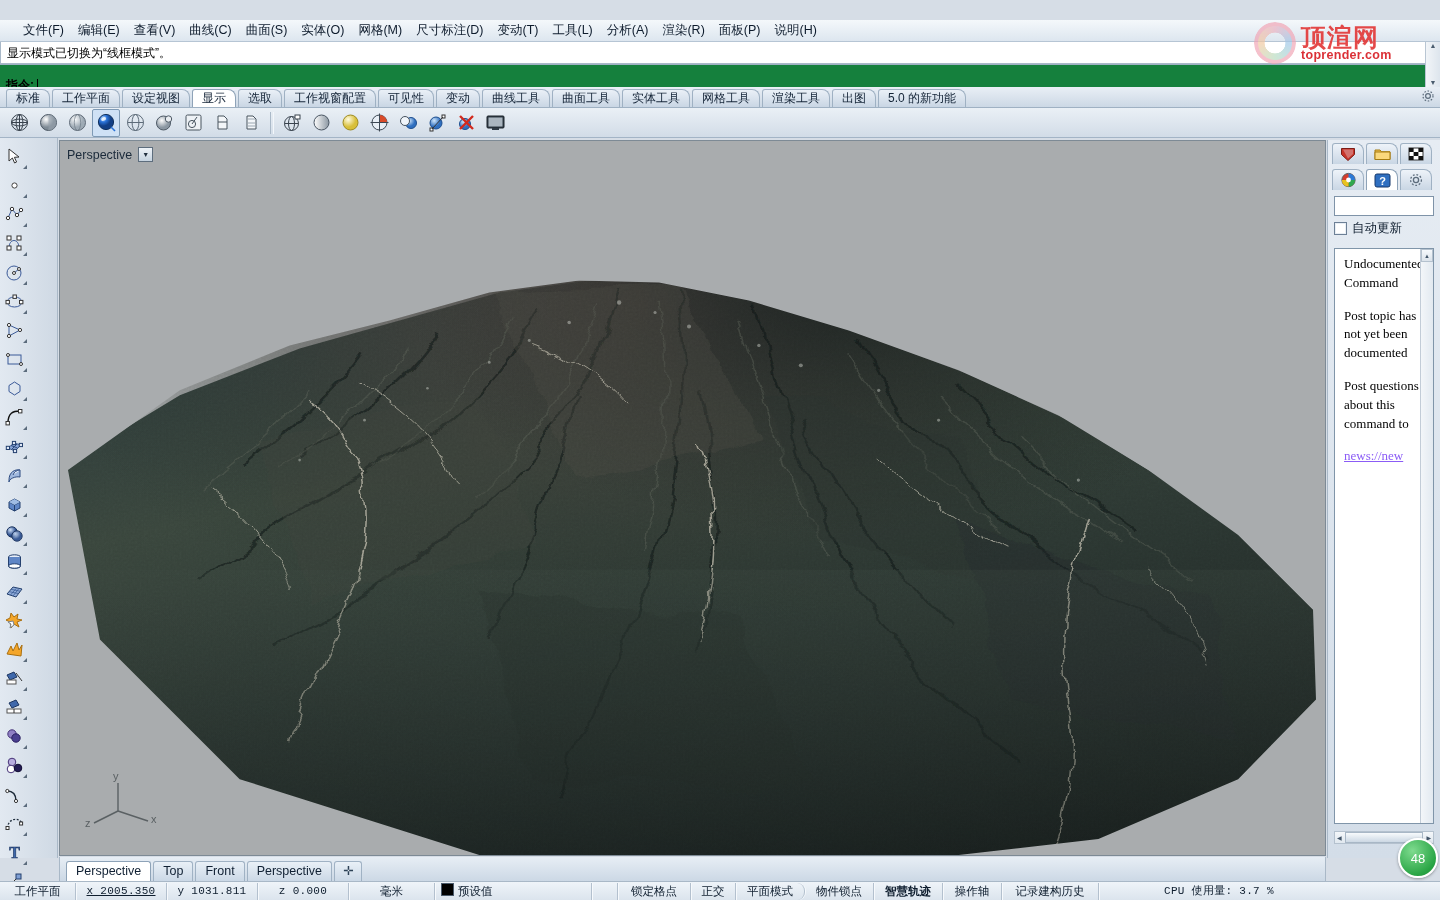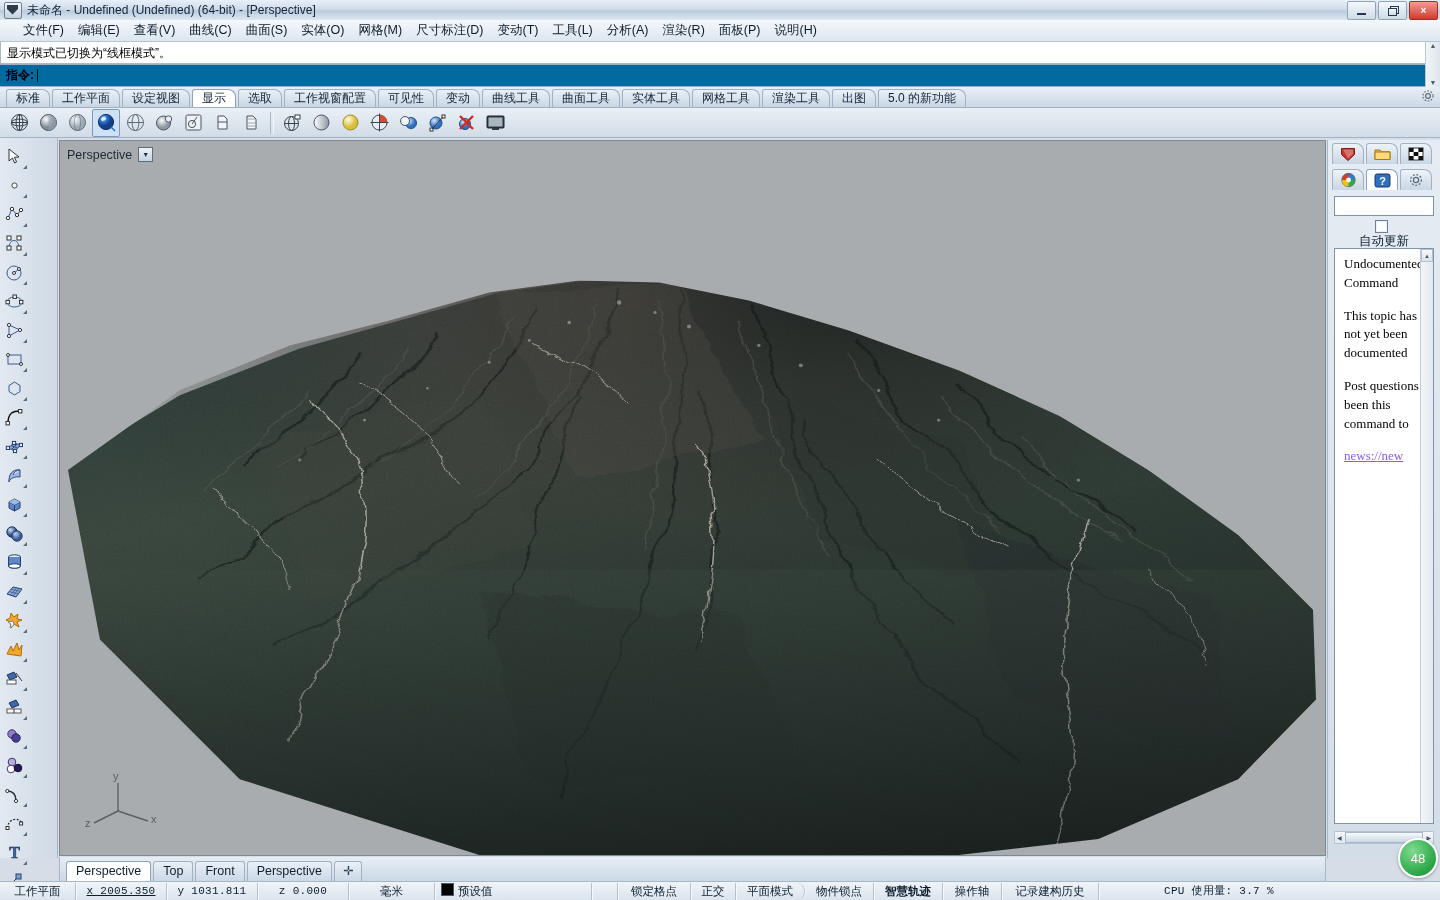--- a/index.html
+++ b/index.html
@@ -60,22 +60,22 @@
 
   
   .cmd-history{
     position:absolute;left:0;top:42px;width:1440px;height:22px;
     background:#ffffff;border:1px solid #a8b8c8;border-top:none;border-right:none;
     box-sizing:border-box;padding:3px 6px;font-size:12px;color:#000;
     overflow:hidden;white-space:nowrap;
   }
   .cmd-prompt{
     position:absolute;left:0;top:64px;width:1440px;height:23px;
-    background:#0369a1;border-top:1px solid #9eb0c2;border-bottom:1px solid #9eb0c2;
-    box-sizing:border-box;padding:10px 6px;font-size:12px;color:#000;
+    background:#15803d;border-top:1px solid #9eb0c2;border-bottom:1px solid #9eb0c2;
+    box-sizing:border-box;padding:20px 6px;font-size:12px;color:#000;
     display:flex;align-items:center;
   }
   .cmd-prompt .label{font-weight:bold;}
   .caret{display:inline-block;width:1px;height:13px;background:#000;margin-left:3px;}
   .cmd-scroll{
     position:absolute;right:0;top:42px;width:14px;height:45px;
     background:linear-gradient(90deg,#f2f5f8,#dde5ed);border-left:1px solid #b9c6d3;
     display:flex;flex-direction:column;justify-content:space-between;align-items:center;
   }
   .cmd-scroll .arw{font-size:7px;color:#4a5c6e;line-height:8px;}
@@ -173,21 +173,21 @@
   .rptab{
     width:30px;height:20px;margin-right:2px;
     background:linear-gradient(180deg,#eef3f9,#c9d6e4);
     border:1px solid #9fb1c3;border-bottom:none;border-radius:3px 8px 0 0;
     display:flex;align-items:center;justify-content:center;
   }
   .rptab.active{background:#fff;border-color:#8ea3b8;}
   .rp-search{
     margin:6px 6px 4px 6px;height:18px;background:#fff;border:1px solid #7f93a8;
   }
-  .rp-check{display:flex;align-items:center;margin:2px 6px 4px 6px;font-size:12.5px;color:#101f30;flex-direction:column;}
+  .rp-check{display:flex;align-items:center;margin:2px 6px 4px 6px;font-size:12.5px;color:#101f30;}
   .rp-check .box{
     width:11px;height:11px;border:1px solid #6d8096;background:#fff;margin-right:5px;
     box-shadow:inset 0 0 0 1px #e9eff5;
   }
   .rp-help{
     position:absolute;left:6px;top:108px;right:6px;bottom:34px;
     background:#fff;border:1px solid #8095a9;overflow:hidden;
     font-family:"Liberation Serif","DejaVu Serif",serif;
     font-size:13px;color:#000;line-height:18.8px;
     padding:6px 4px 6px 9px;box-sizing:border-box;
@@ -262,33 +262,20 @@
     border:2px solid #ffffff;box-shadow:0 1px 3px rgba(0,0,0,.35);
     display:flex;align-items:center;justify-content:center;
     color:#fff;font-size:13px;font-weight:normal;z-index:40;overflow:hidden;
   }
 </style>
 </head>
 <body>
 
 <div id="app">
 
-  <div class="titlebar">
-    <div class="tb-icon"></div>
-    <div class="tb-title">未命名 - Undefined (Undefined) (64-bit) - [Perspective]</div>
-    <div class="winbtns">
-      <div class="winbtn">
-          <span class="glyph-min"></span>
-        </div>
-      <div class="winbtn">
-          <span class="glyph-max2"></span>
-        </div>
-      <div class="winbtn close">×</div>
-    </div>
-  </div>
 
   <div class="menubar">
     <div class="menu-item">文件(F)</div>
     <div class="menu-item">编辑(E)</div>
     <div class="menu-item">查看(V)</div>
     <div class="menu-item">曲线(C)</div>
     <div class="menu-item">曲面(S)</div>
     <div class="menu-item">实体(O)</div>
     <div class="menu-item">网格(M)</div>
     <div class="menu-item">尺寸标注(D)</div>
@@ -970,22 +957,22 @@
       <span></span>
     </div>
 
     <div class="rp-check">
       <span class="box"></span>
       <span>自动更新</span>
     </div>
 
     <div class="rp-help">
       <p>Undocumented Command</p>
-      <p>This topic has not yet been documented</p>
-      <p>Post questions been this command to</p>
+      <p>Post topic has not yet been documented</p>
+      <p>Post questions about this command to</p>
       <a href="#">news://new</a>
     </div>
 
     <div class="rp-vscroll">
       <div class="up">▲</div>
     </div>
 
     <div class="rp-hscroll">
       <span class="ar">◀</span>
       <span class="thumb"></span>
@@ -1007,16 +994,23 @@
     <div class="sb-cell" style="width:44px;">正交</div>
     <div class="sb-cell" style="width:68px;border-radius:8px;">平面模式</div>
     <div class="sb-cell" style="width:68px;">物件锁点</div>
     <div class="sb-cell bold" style="width:68px;">智慧轨迹</div>
     <div class="sb-cell" style="width:58px;">操作轴</div>
     <div class="sb-cell" style="width:96px;">记录建构历史</div>
     <div class="sb-cell" style="width:58px;margin-top:48px;">过滤器</div>
     <div class="sb-cell sb-num" style="width:150px;text-align:left;padding-left:6px;border-right:none;box-shadow:none;">CPU 使用量: 3.7 %</div>
   </div>
 
+  <div class="watermark">
+    <div class="wm-ring"></div>
+    <div>
+      <div class="wm-cn">顶渲网</div>
+      <div class="wm-en">toprender.com</div>
+    </div>
+  </div>
 
   <div class="greenbadge">48</div>
 
 </div>
 
 </body></html>

